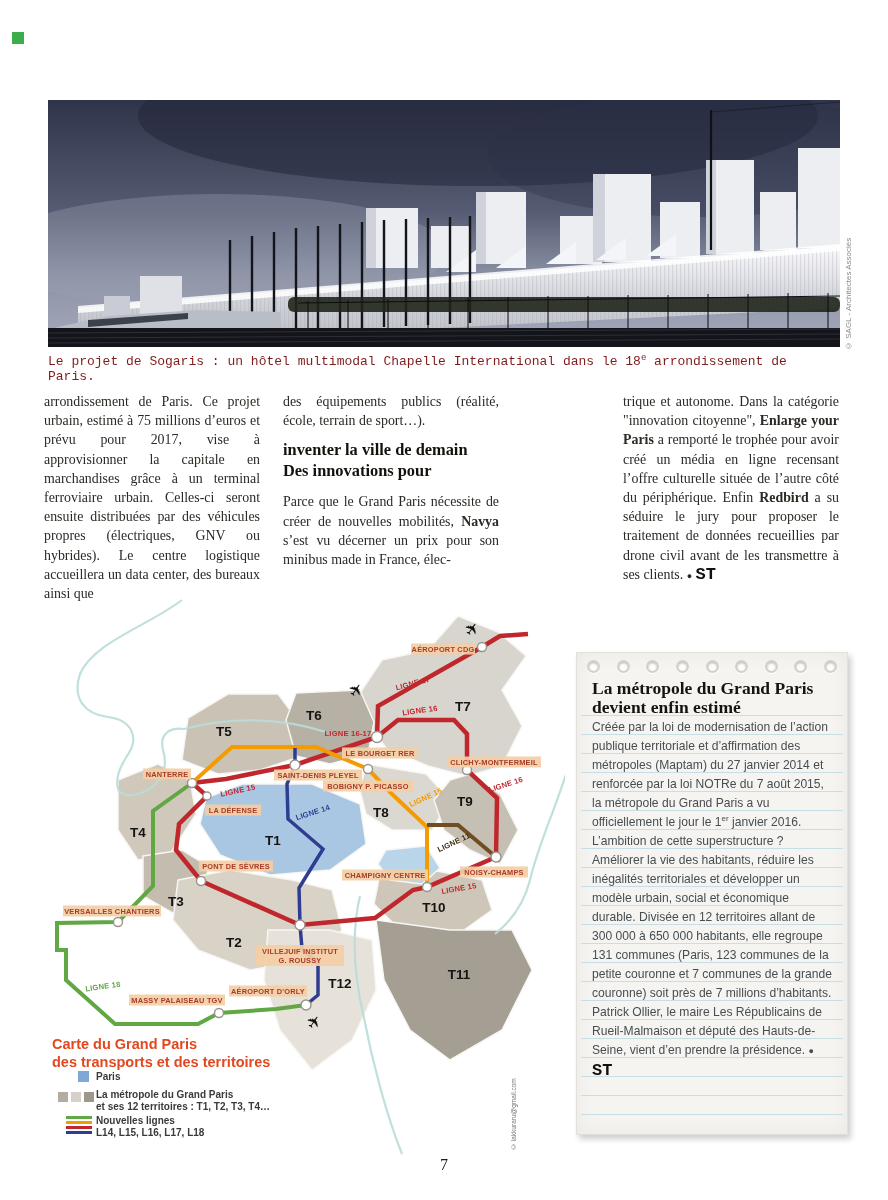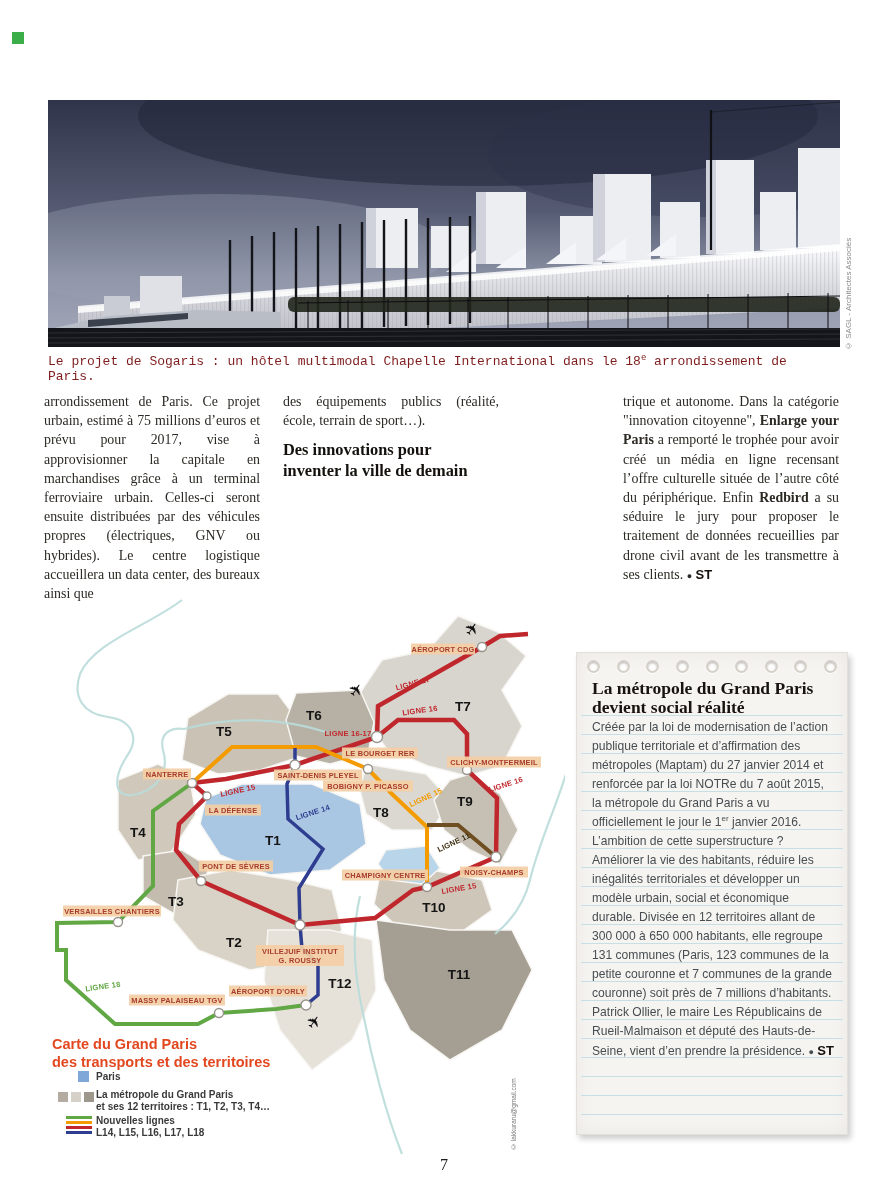--- a/index.html
+++ b/index.html
@@ -25,21 +25,21 @@
   
   .col{top:392px;width:216px;font-size:13.9px;line-height:19.2px;text-align:justify;color:#2c2924;}
   #col1{left:44px;}
   #col2{left:283px;}
   #col3{left:623px;}
   .col p{margin:0;}
   .heading{font-weight:bold;font-size:16.4px;line-height:20.5px;margin:10px 0 11px 0;
            text-align:left;color:#14110d;}
   .bold{font-weight:bold;}
   .enddot{font-size:9px;}
-  .sign{font-family:Liberation Sans, sans-serif;font-weight:bold;font-size:13px;color:#14110d;}
+  .sign{font-family:Liberation Mono, monospace;font-weight:bold;font-size:17px;color:#14110d;}
 
   
   #note{left:576px;top:652px;width:270px;height:481px;background:#f5f4f1;
         box-shadow:3px 4px 6px rgba(0,0,0,0.2), inset 0 0 20px rgba(0,0,0,0.05);
         border:1px solid #e3e0da;}
   #note-lines{position:absolute;left:4px;right:4px;top:44px;bottom:8px;
         background:repeating-linear-gradient(180deg, rgba(0,0,0,0) 0px, rgba(0,0,0,0) 17.6px,
                    #c7dfe4 17.6px, #c7dfe4 19px);}
   #note-holes{position:absolute;top:7px;left:10px;right:10px;height:14px;display:flex;
         justify-content:space-between;}
@@ -169,23 +169,24 @@
   <div class="abs vtext" id="photo-credit">© SAGL - Architectes Associés</div>
 
   <div class="abs" id="caption"><span>Le projet de Sogaris : un hôtel multimodal Chapelle International dans le 18</span><sup>e</sup><span> arrondissement de Paris.</span></div>
 
   <div class="abs col" id="col1">
     <p>arrondissement de Paris. Ce projet urbain, estimé à 75 millions d’euros et prévu pour 2017, vise à approvisionner la capitale en marchandises grâce à un terminal ferroviaire urbain. Celles-ci seront ensuite distribuées par des véhicules propres (électriques, GNV ou hybrides). Le centre logistique accueillera un data center, des bureaux ainsi que</p>
   </div>
   <div class="abs col" id="col2">
     <p>des équipements publics (réalité, école, terrain de sport…).</p>
     <div class="heading">
+      <div>inventer la ville de demain</div>
       <div>Des innovations pour</div>
-      <div>inventer la ville de demain</div>
     </div>
+    <p><span>Parce que le Grand Paris nécessite de créer de nouvelles mobilités, </span><span class="bold">Navya</span><span> s’est vu décerner un prix pour son minibus made in France, élec-</span></p>
   </div>
   <div class="abs col" id="col3">
     <p><span>trique et autonome. Dans la catégorie "innovation citoyenne", </span><span class="bold">Enlarge your Paris</span><span> a remporté le trophée pour avoir créé un média en ligne recensant l’offre culturelle située de l’autre côté du périphérique. Enfin </span><span class="bold">Redbird</span><span> a su séduire le jury pour proposer le traitement de données recueillies par drone civil avant de les transmettre à ses clients. </span><span class="enddot">●</span> <span class="sign">ST</span></p>
   </div>
 
   <svg class="abs" id="map" viewBox="0 0 535 562">
 
     <g stroke="#f7f6f3" stroke-width="1.5">
       <polygon points="330,95 352,62 398,52 428,18 468,34 496,58 472,92 492,128 472,168 437,178 398,168 356,150 336,122" fill="#d8d5ce"></polygon>
       <polygon points="152,162 158,120 198,96 248,96 266,120 266,160 230,172 188,176" fill="#c9c2b5"></polygon>
@@ -357,20 +358,20 @@
       <div class="hole"></div>
       <div class="hole"></div>
       <div class="hole"></div>
       <div class="hole"></div>
       <div class="hole"></div>
       <div class="hole"></div>
       <div class="hole"></div>
     </div>
     <div id="note-title">
       <div>La métropole du Grand Paris</div>
-      <div>devient social réalité</div>
+      <div>devient enfin estimé</div>
     </div>
     <div id="note-body"><span>Créée par la loi de modernisation de l’action publique territoriale et d’affirmation des métropoles (Maptam) du 27 janvier 2014 et renforcée par la loi NOTRe du 7 août 2015, la métropole du Grand Paris a vu officiellement le jour le 1</span><sup>er</sup><span> janvier 2016. L’ambition de cette superstructure ? Améliorer la vie des habitants, réduire les inégalités territoriales et développer un modèle urbain, social et économique durable. Divisée en 12 territoires allant de 300 000 à 650 000 habitants, elle regroupe 131 communes (Paris, 123 communes de la petite couronne et 7 communes de la grande couronne) soit près de 7 millions d’habitants. Patrick Ollier, le maire Les Républicains de Rueil-Malmaison et député des Hauts-de-Seine, vient d’en prendre la présidence. </span><span class="enddot">●</span> <span class="sign">ST</span></div>
   </div>
 
   <div class="abs" id="pagenum">7</div>
 
 </div>
 
 </body></html>

